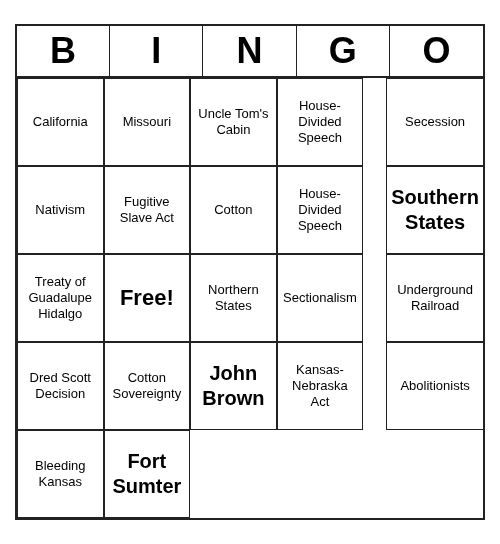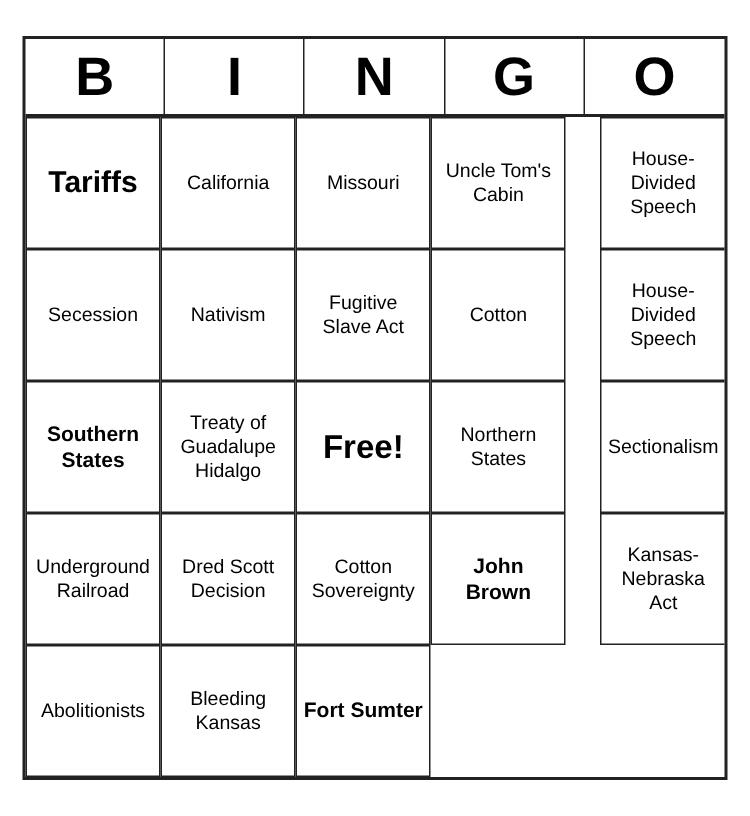--- a/index.html
+++ b/index.html
@@ -59,42 +59,41 @@
       font-size: 20px;
       font-weight: bold;
     }
 
     .bingo-cell.free {
       font-size: 22px;
       font-weight: bold;
     }
 
     .bingo-cell.bold-large {
-      font-size: 14px;
+      font-size: 20px;
       font-weight: bold;
     }
 
     .bingo-cell:nth-child(5n) {
       border-right: none;
       margin-left: 23px;
     }
   </style>
 </head>
 <body>
 
 <div class="bingo-card">
   <div class="bingo-header">
   <div class="bingo-header-cell">B</div>
       <div class="bingo-header-cell">I</div>
       <div class="bingo-header-cell">N</div>
       <div class="bingo-header-cell">G</div>
       <div class="bingo-header-cell">O</div>
     </div>
   <div class="bingo-grid">
-  <div class="bingo-cell large-text">Tariffs</div>
       <div class="bingo-cell">California</div>
       <div class="bingo-cell">Missouri</div>
       <div class="bingo-cell">Uncle Tom's Cabin</div>
       <div class="bingo-cell">House-Divided Speech</div>
       <div class="bingo-cell">Secession</div>
       <div class="bingo-cell">Nativism</div>
       <div class="bingo-cell">Fugitive Slave Act</div>
       <div class="bingo-cell">Cotton</div>
       <div class="bingo-cell">House-Divided Speech</div>
       <div class="bingo-cell bold-large">Southern States</div>

